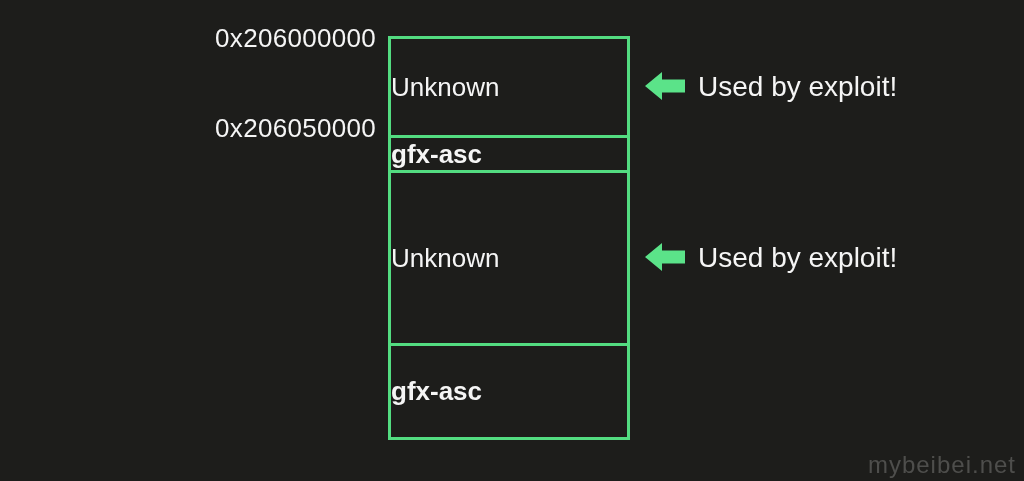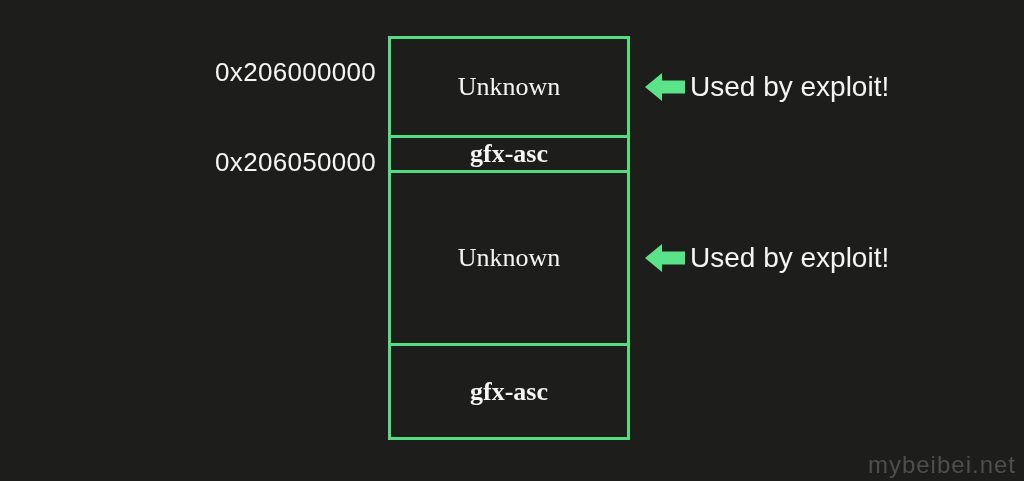--- a/index.html
+++ b/index.html
@@ -29,60 +29,57 @@
     top: 36px;
     width: 242px;
     height: 404px;
     border: 3px solid var(--box-border);
     display: flex;
     flex-direction: column;
   }
   .region {
     display: flex;
     align-items: center;
-    justify-content: center;
     color: var(--text);
     font-size: 26px;
     border-bottom: 3px solid var(--box-border);
     overflow: hidden;
-    font-family: Liberation Serif, serif;
   }
   .region:last-child { border-bottom: none; }
   .region.r0 { height: 99px; }
   .region.r1 { height: 35px; font-weight: bold; }
   .region.r2 { height: 173px; }
   .region.r3 { flex: 1; font-weight: bold; }
 
   
   .addr {
     position: absolute;
     left: 140px;
     width: 236px;
     text-align: right;
     transform: translateY(-50%);
     color: var(--text);
     font-size: 26px;
     letter-spacing: 0.3px;
     white-space: nowrap;
-    margin-top: 34px;
   }
   .addr.a0 { top: 38px; }
   .addr.a1 { top: 128px; }
   .addr.a2 { top: 172px; }
   .addr.a3 { top: 344px; }
   .addr.a4 { top: 441px; }
 
   
   .annotation {
     position: absolute;
     left: 645px;
     height: 32px;
     display: flex;
-    align-items: center;
-    gap: 5px;
+    align-items: flex-start;
+    gap: 13px;
     white-space: nowrap;
   }
   .annotation.n0 { top: 71px; }
   .annotation.n1 { top: 242px; }
   .annotation .arrow-icon { display: block; flex: 0 0 auto; }
   .annotation .arrow-icon polygon { fill: var(--arrow); }
   .annotation .ann-text {
     color: var(--text);
     font-size: 28px;
     line-height: 32px;

